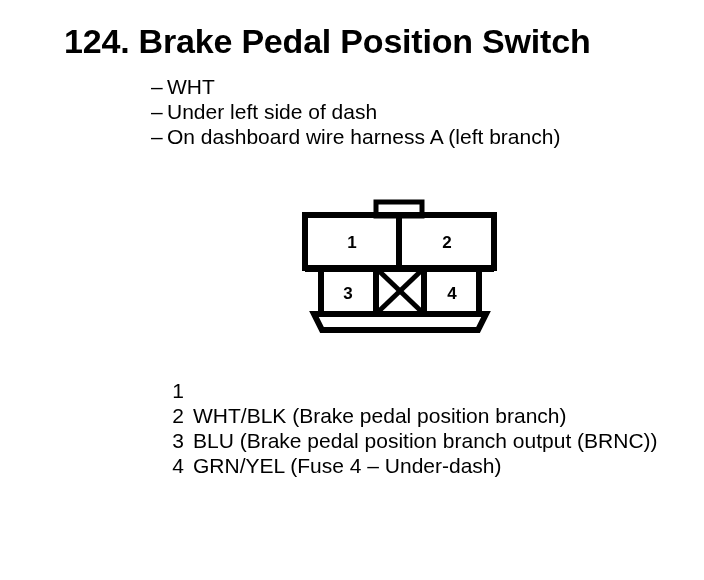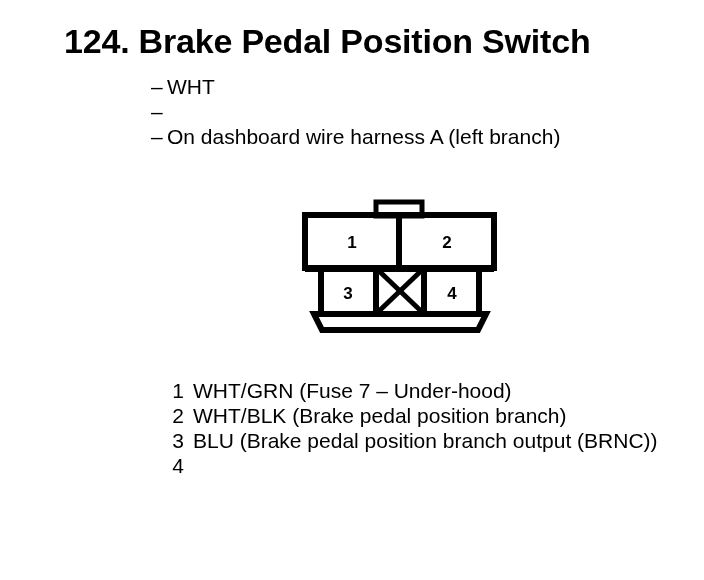--- a/index.html
+++ b/index.html
@@ -109,20 +109,21 @@
 
   <div class="title">124. Brake Pedal Position Switch</div>
 
   <div class="bullets">
     <div class="bullet-row">
       <span class="bullet-dash">–</span>
       <span class="bullet-text">WHT</span>
     </div>
     <div class="bullet-row">
       <span class="bullet-dash">–</span>
+      <span class="bullet-text">Under left side of dash</span>
     </div>
     <div class="bullet-row">
       <span class="bullet-dash">–</span>
       <span class="bullet-text">On dashboard wire harness A (left branch)</span>
     </div>
   </div>
 
   <div class="diagram">
     <svg width="200" height="136" viewBox="0 0 200 136" xmlns="http://www.w3.org/2000/svg">
 
@@ -156,28 +157,28 @@
       <text class="cav-num" x="52" y="50">1</text>
       <text class="cav-num" x="147" y="50">2</text>
       <text class="cav-num" x="48" y="101">3</text>
       <text class="cav-num" x="152" y="101">4</text>
     </svg>
   </div>
 
   <div class="legend">
     <div class="legend-row">
       <span class="legend-num">1</span>
-      <span class="legend-desc">WHT/GRN (Fuse 7 – Under-hood)</span>
     </div>
     <div class="legend-row">
       <span class="legend-num">2</span>
       <span class="legend-desc">WHT/BLK (Brake pedal position branch)</span>
     </div>
     <div class="legend-row">
       <span class="legend-num">3</span>
       <span class="legend-desc">BLU (Brake pedal position branch output (BRNC))</span>
     </div>
     <div class="legend-row">
       <span class="legend-num">4</span>
+      <span class="legend-desc">GRN/YEL (Fuse 4 – Under-dash)</span>
     </div>
   </div>
 
 </div>
 
 </body></html>

